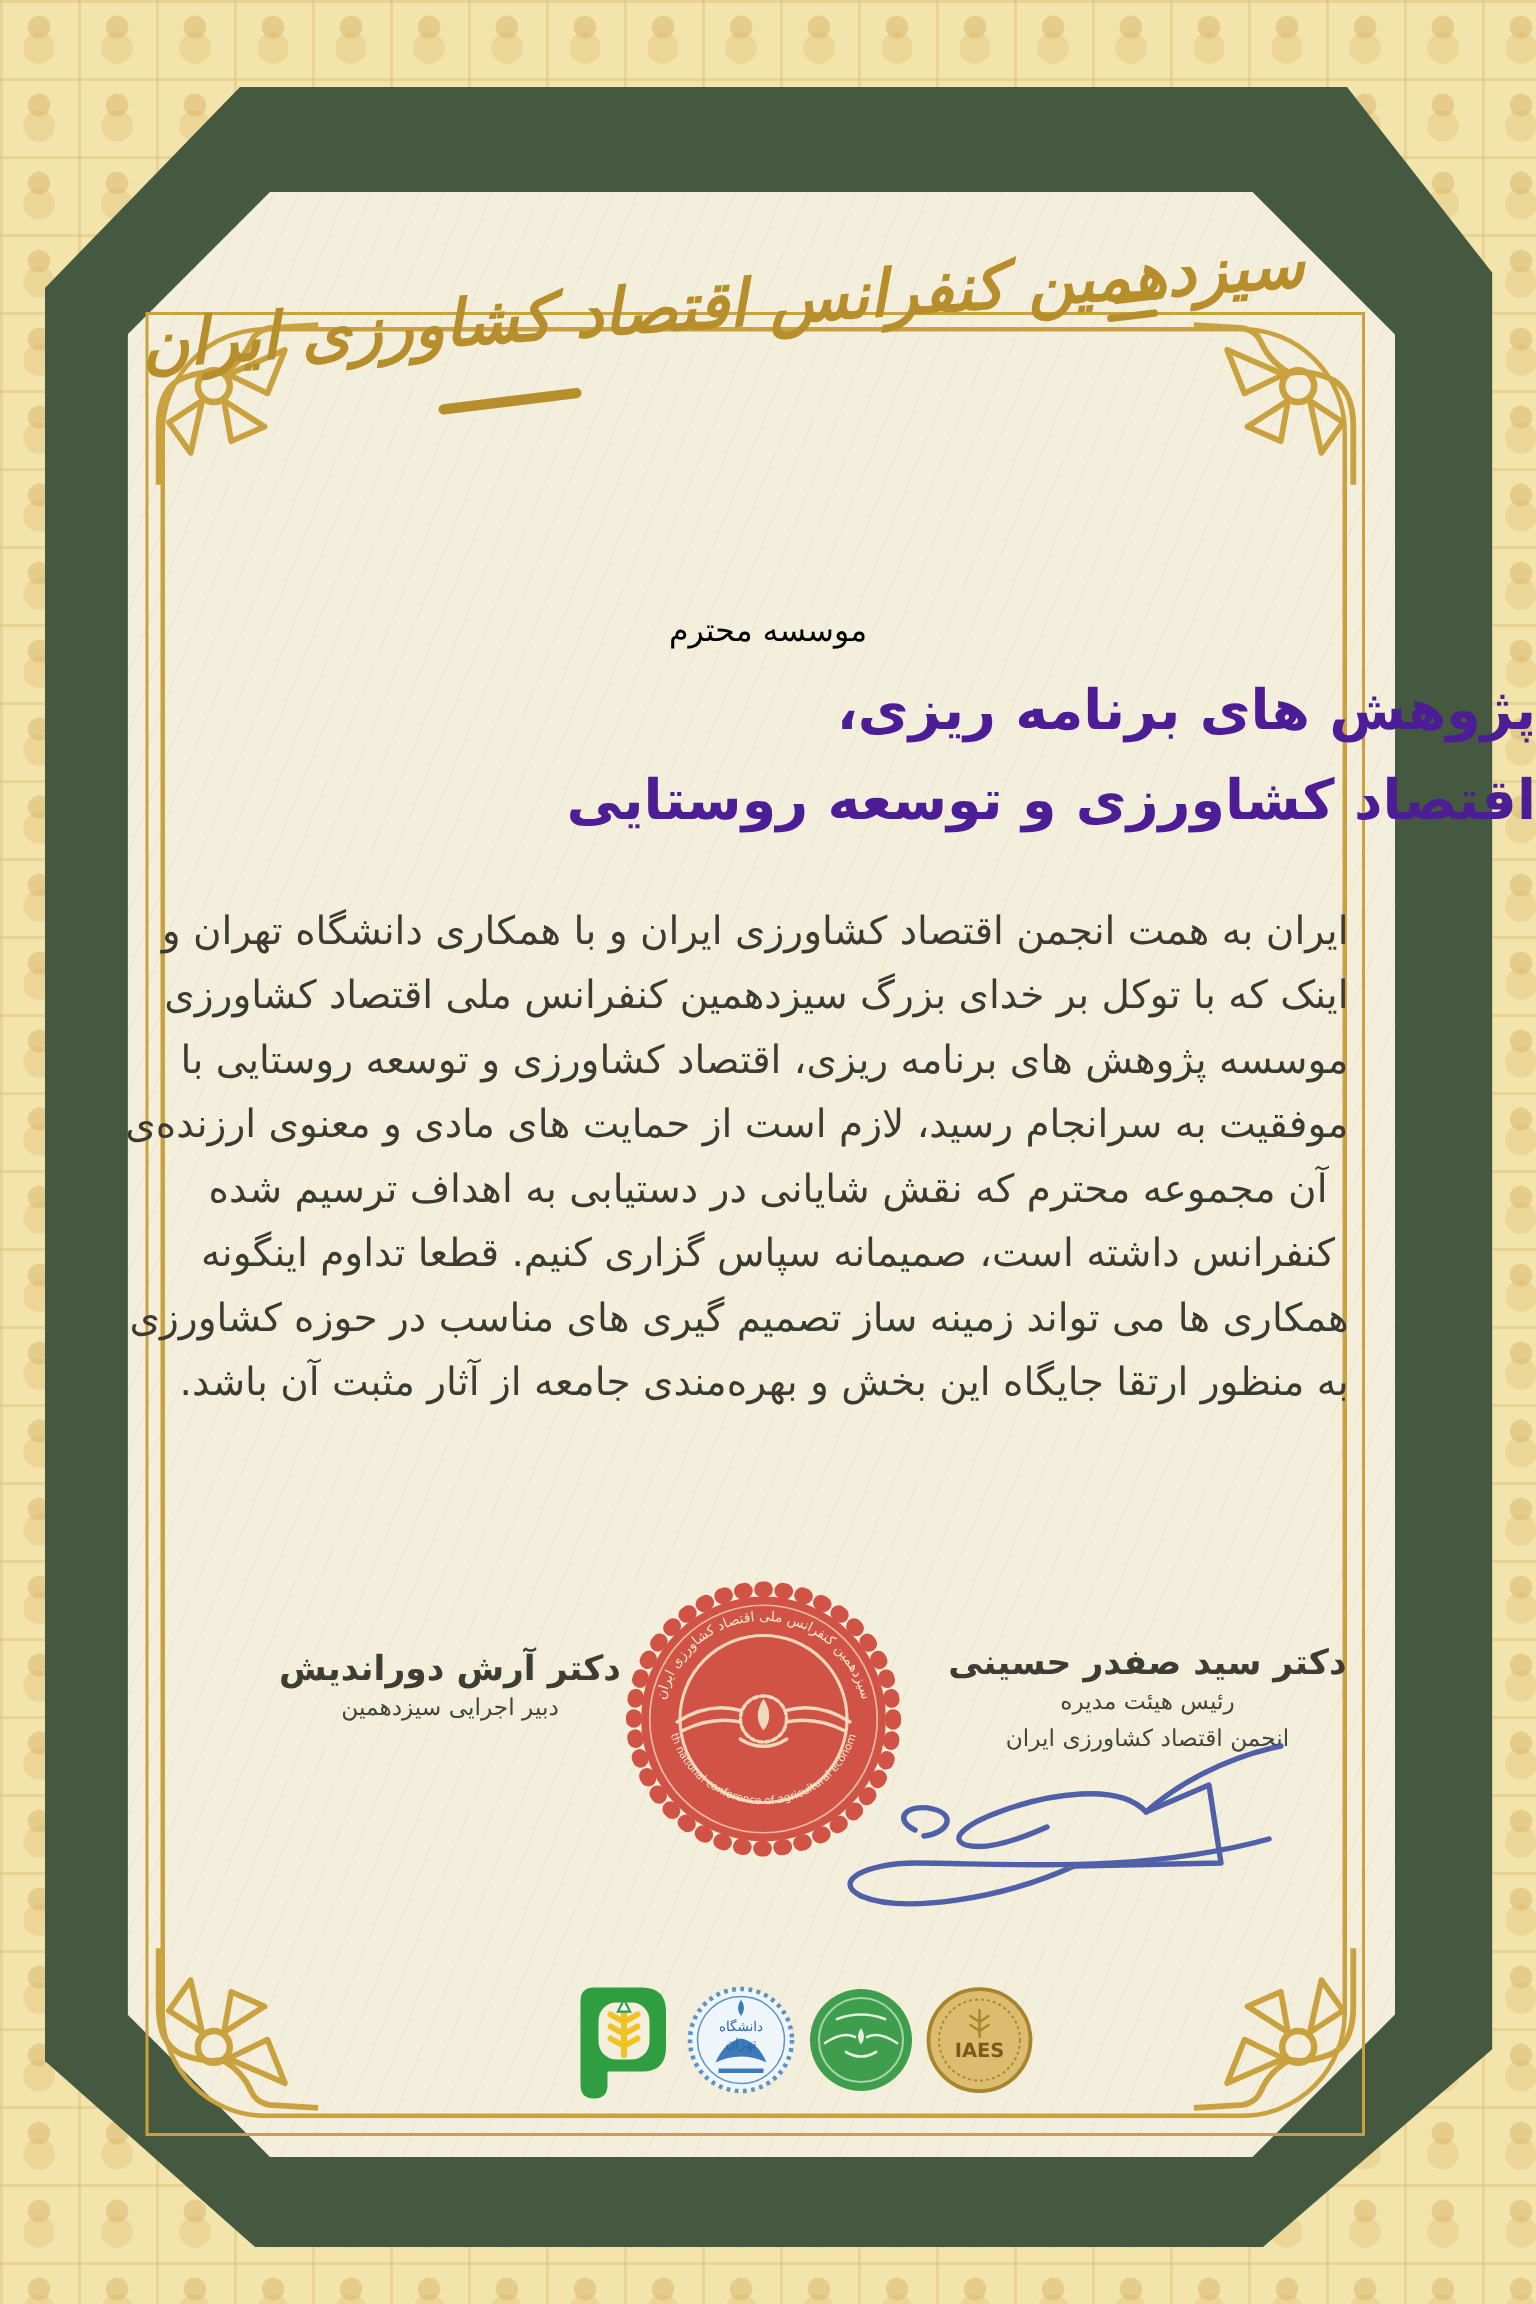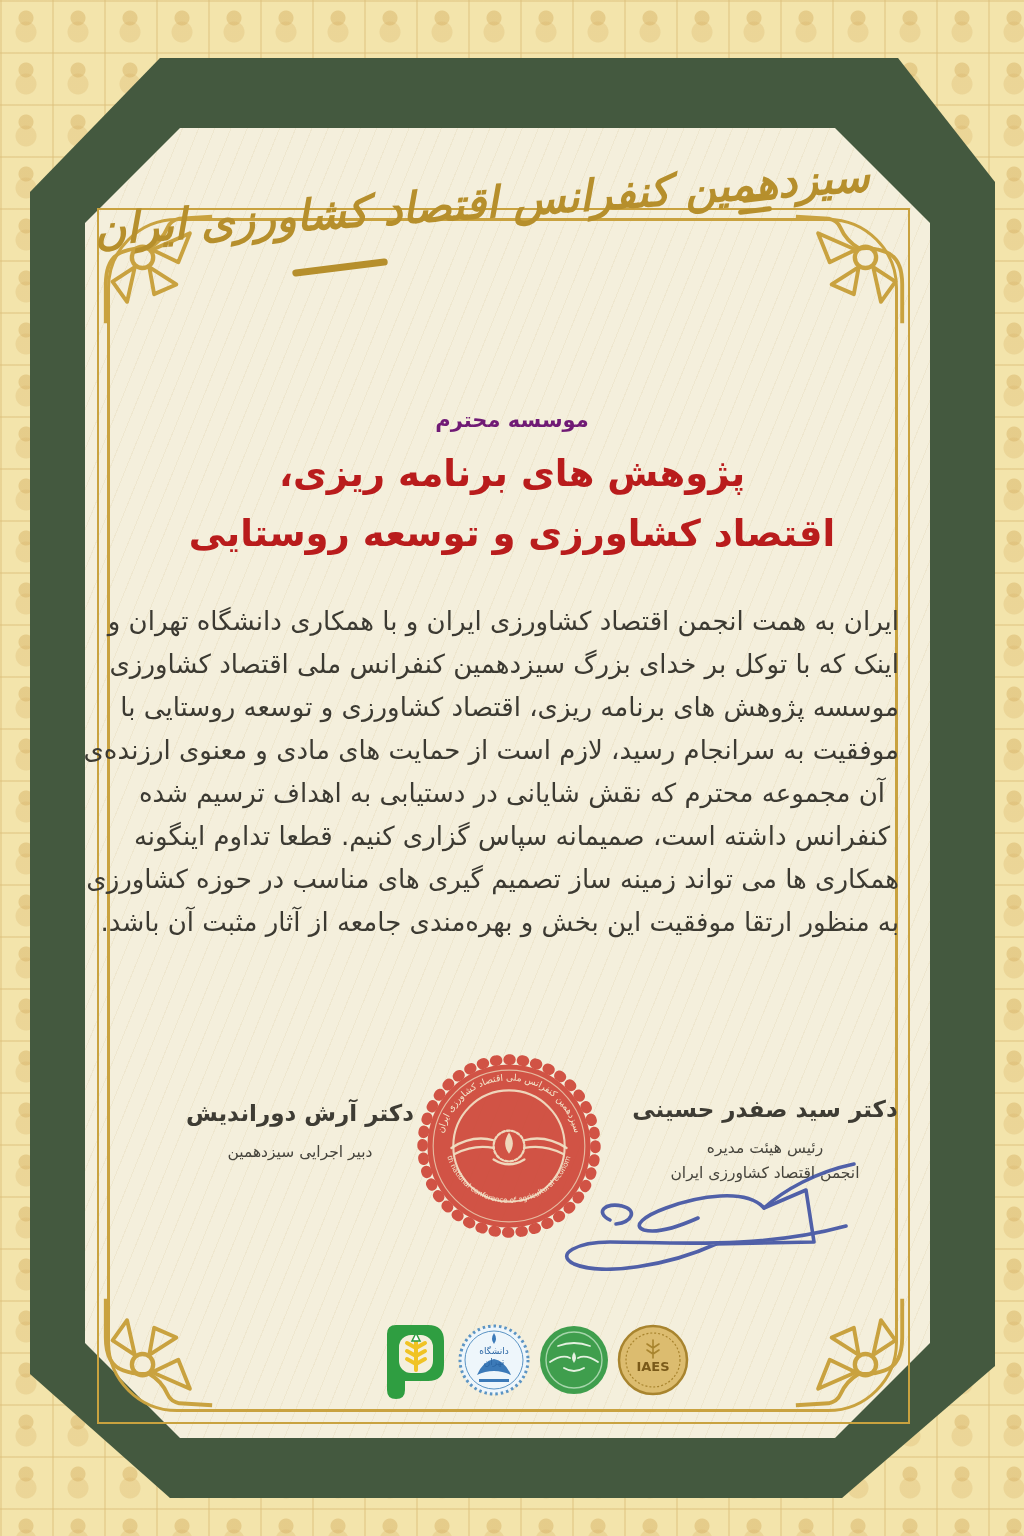--- a/index.html
+++ b/index.html
@@ -40,31 +40,31 @@
   
   .title{position:absolute;left:0;right:60px;top:178px;text-align:center;direction:rtl;
     font-family:"DejaVu Serif",serif;font-style:italic;font-weight:700;font-size:43px;
     color:#b68f2c;transform:rotate(-4deg);letter-spacing:1px;}
   .flourish{position:absolute;background:#b68f2c;border-radius:4px;}
   .fl-swash{left:292px;top:264px;width:96px;height:7px;transform:rotate(-7deg);}
   .fl-dash1{left:742px;top:196px;width:34px;height:5px;transform:rotate(-7deg);}
   .fl-dash2{left:738px;top:208px;width:34px;height:5px;transform:rotate(-7deg);}
 
   .salutation{position:absolute;left:0;right:0;top:408px;text-align:center;direction:rtl;
-    font-size:21px;color:#701a75;font-weight:bold;}
-  .recipient{position:absolute;left:0;right:0;text-align:center;direction:rtl;
-    font-weight:700;font-size:37px;color:#b91c1c;}
+    font-size:21px;color:#000000;}
+  .recipient{position:absolute;left:0;right:0;text-align:right;direction:rtl;
+    font-weight:700;font-size:37px;color:#4c1d95;}
   .recipient.l1{top:452px;}
   .recipient.l2{top:512px;}
 
   .body-text{position:absolute;left:125px;width:774px;top:600px;direction:rtl;}
   .body-line{height:43px;line-height:43px;text-align:center;font-size:26px;font-weight:500;color:#3c3a32;white-space:nowrap;}
 
   .sign-block{position:absolute;text-align:center;direction:rtl;color:#3e3c34;}
-  .sign-block .name{font-size:23px;font-weight:600;margin-bottom:14px;}
+  .sign-block .name{font-size:23px;font-weight:600;}
   .sign-block .role{font-size:15.5px;line-height:25px;color:#46443c;}
   .sign-left{left:160px;top:1100px;width:280px;}
   .sign-right{left:620px;top:1096px;width:290px;}
 
   .seal{position:absolute;left:413px;top:1050px;width:192px;height:192px;opacity:.94;}
   .signature{position:absolute;left:548px;top:1146px;width:330px;height:160px;}
 
   .logo-row{position:absolute;left:0;right:0;top:1320px;display:flex;justify-content:center;align-items:center;gap:7px;margin-left:44px;}
   .logo-row svg{display:block;}
 </style>
@@ -133,21 +133,21 @@
   <div class="recipient l2">اقتصاد کشاورزی و توسعه روستایی</div>
 
   <div class="body-text">
     <div class="body-line">ایران به همت انجمن اقتصاد کشاورزی ایران و با همکاری دانشگاه تهران و</div>
     <div class="body-line">اینک که با توکل بر خدای بزرگ سیزدهمین کنفرانس ملی اقتصاد کشاورزی</div>
     <div class="body-line">موسسه پژوهش های برنامه ریزی، اقتصاد کشاورزی و توسعه روستایی با</div>
     <div class="body-line">موفقیت به سرانجام رسید، لازم است از حمایت های مادی و معنوی ارزنده‌ی</div>
     <div class="body-line">آن مجموعه محترم که نقش شایانی در دستیابی به اهداف ترسیم شده</div>
     <div class="body-line">کنفرانس داشته است، صمیمانه سپاس گزاری کنیم. قطعا تداوم اینگونه</div>
     <div class="body-line">همکاری ها می تواند زمینه ساز تصمیم گیری های مناسب در حوزه کشاورزی</div>
-    <div class="body-line">به منظور ارتقا موفقیت این بخش و بهره‌مندی جامعه از آثار مثبت آن باشد.</div>
+    <div class="body-line">به منظور ارتقا جایگاه این بخش و بهره‌مندی جامعه از آثار مثبت آن باشد.</div>
   </div>
 
   <div class="sign-block sign-left">
     <div class="name">دکتر آرش دوراندیش</div>
     <div class="role">دبیر اجرایی سیزدهمین</div>
   </div>
   <div class="sign-block sign-right">
     <div class="name">دکتر سید صفدر حسینی</div>
     <div class="role">رئیس هیئت مدیره</div>
     <div class="role">انجمن اقتصاد کشاورزی ایران</div>

